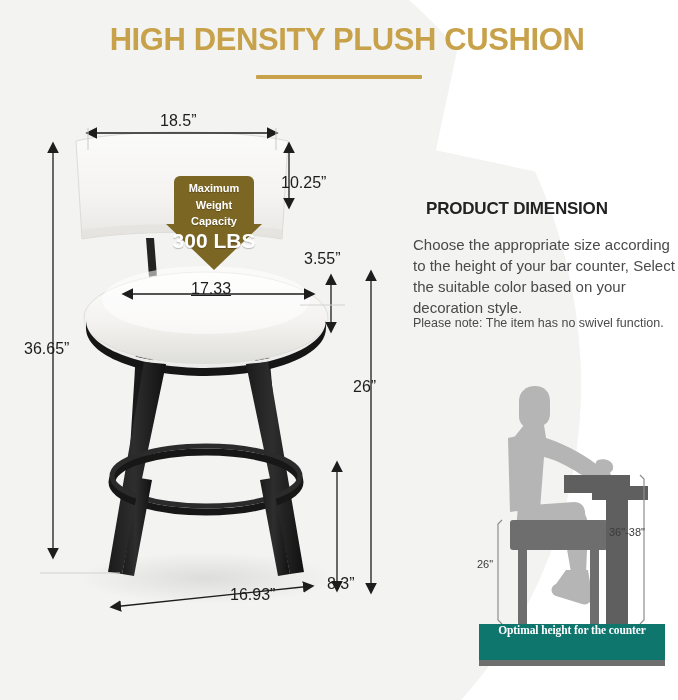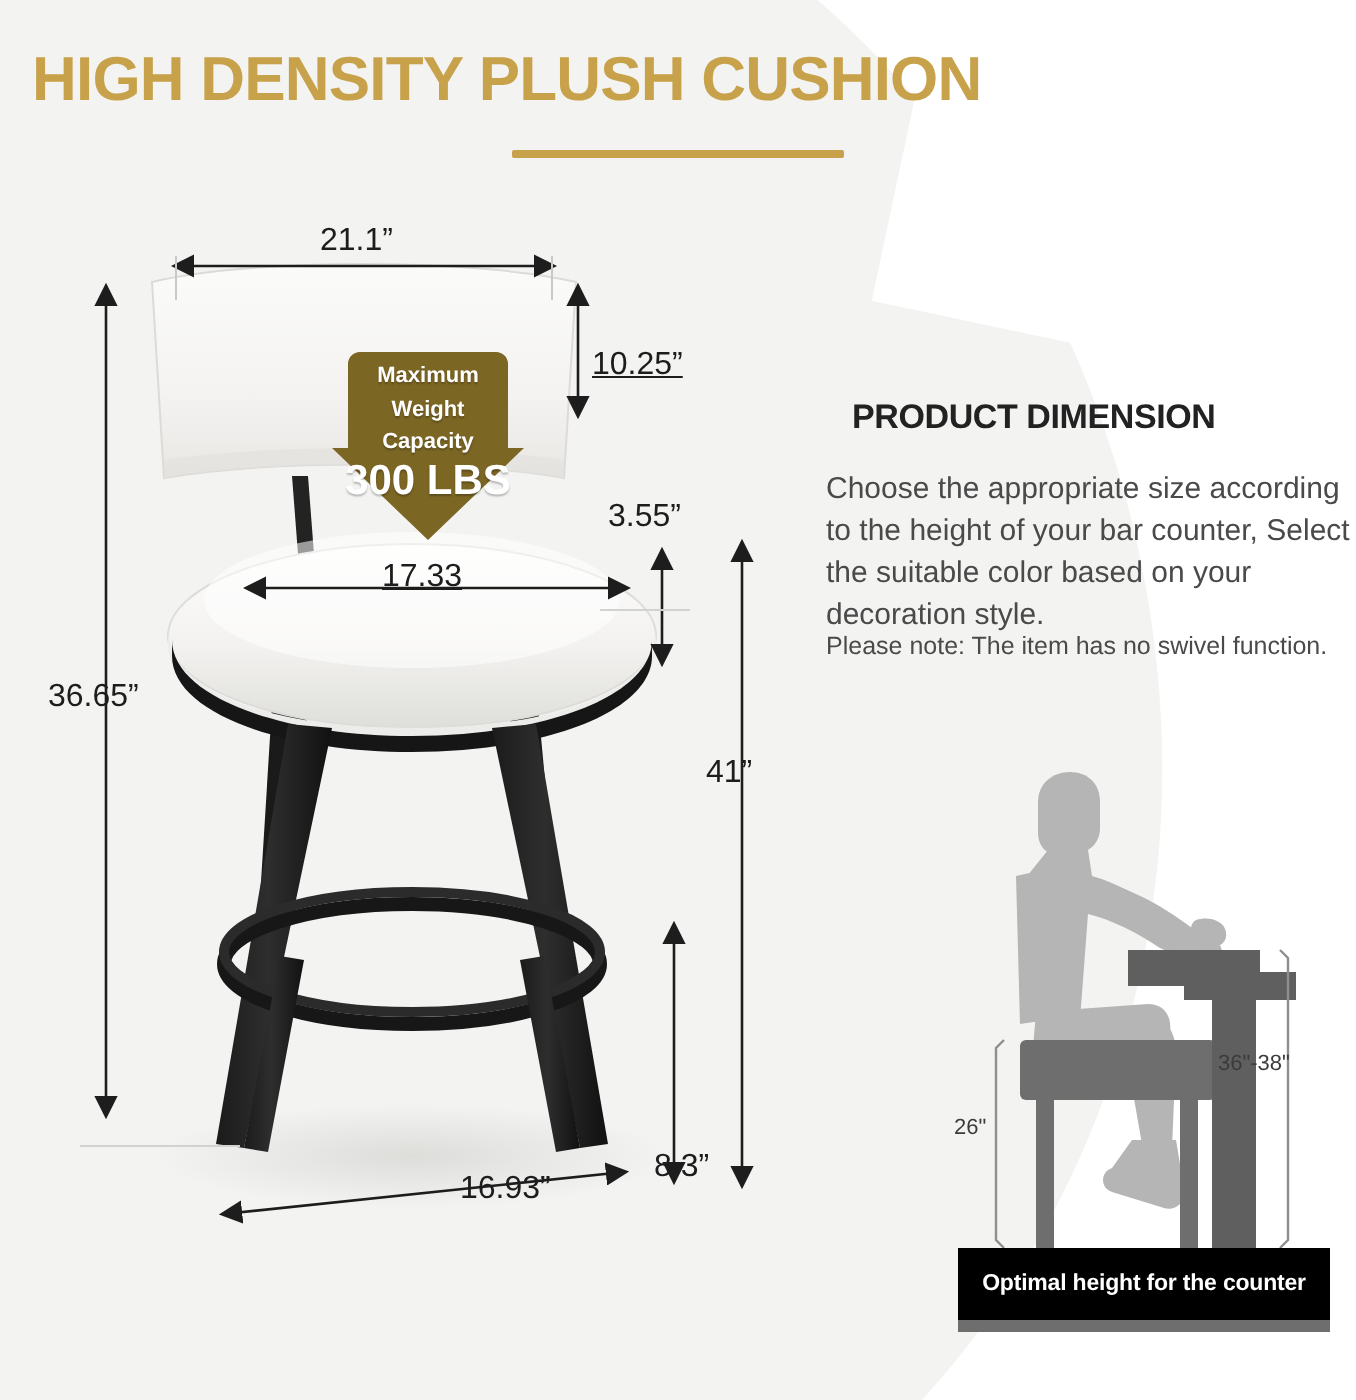--- a/index.html
+++ b/index.html
@@ -19,21 +19,21 @@
     border-radius:0 62% 58% 0 / 0 52% 48% 0;
     transform:rotate(-3deg);
   }
   .bg-corner{
     position:absolute;right:-40px;top:-60px;width:260px;height:240px;
     background:#ffffff;transform:rotate(12deg);
   }
 
   
   .title{
-    position:absolute;left:0;right:0;top:22px;text-align:left;
+    position:absolute;left:0;right:0;top:22px;text-align:center;
     font-size:31px;font-weight:bold;letter-spacing:-0.4px;
     color:#c8a24a;white-space:nowrap;padding-left:16px;
   }
   .title-rule{
     position:absolute;left:50%;top:75px;transform:translateX(-50%);
     width:166px;height:4px;background:#c8a24a;border-radius:1px;
   }
 
   
   .pd-head{
@@ -64,23 +64,23 @@
   }
   .badge-text .big{font-size:21px;line-height:20px;display:block;margin-top:1px;}
 
   
   .dim{position:absolute;color:#1d1d1d;font-size:16px;white-space:nowrap;}
 
   
   .scene{position:absolute;left:440px;top:378px;width:238px;height:290px;}
   .scene-caption{
     position:absolute;left:479px;top:624px;width:186px;height:36px;
-    background:#000000;color:#fff;
-    display:flex;align-items:center;justify-content:center;
-    font-size:11.5px;font-weight:bold;letter-spacing:-0.1px;
+    background:#0f766e;color:#fff;
+    display:flex;justify-content:center;
+    font-size:11.5px;font-weight:bold;letter-spacing:-0.1px;font-family:Liberation Serif, serif;
   }
   .scene-label{position:absolute;color:#3b3b3b;font-size:11px;white-space:nowrap;}
 </style>
 </head>
 <body>
 
 <div id="page">
 
   <div class="bg-base"></div>
   <div class="bg-soft"></div>
@@ -171,31 +171,31 @@
     <line x1="371" y1="272" x2="371" y2="592" stroke="#1d1d1d" stroke-width="1.3" marker-start="url(#arS)" marker-end="url(#ar)"></line>
 
     <line x1="337" y1="463" x2="337" y2="590" stroke="#1d1d1d" stroke-width="1.3" marker-start="url(#arS)" marker-end="url(#ar)"></line>
 
     <line x1="112" y1="607" x2="312" y2="586" stroke="#1d1d1d" stroke-width="1.3" marker-start="url(#arS)" marker-end="url(#ar)"></line>
 
     <line x1="40" y1="573" x2="120" y2="573" stroke="#d2d2d0" stroke-width="1"></line>
     <line x1="300" y1="305" x2="345" y2="305" stroke="#d2d2d0" stroke-width="1"></line>
   </svg>
 
-  <div class="dim" style="left:160px;top:112px;">21.1”</div>
-
-  <div class="dim" style="left:296px;top:174px;text-decoration:underline;">10.25”</div>
+  <div class="dim" style="left:160px;top:112px;">18.5”</div>
+
+  <div class="dim" style="left:281px;top:174px;">10.25”</div>
 
   <div class="dim" style="left:191px;top:280px;text-decoration:underline;">17.33</div>
 
   <div class="dim" style="left:304px;top:250px;">3.55”</div>
 
   <div class="dim" style="left:24px;top:340px;">36.65”</div>
 
-  <div class="dim" style="left:353px;top:378px;">41”</div>
+  <div class="dim" style="left:353px;top:378px;">26”</div>
 
   <div class="dim" style="left:327px;top:527px;margin-top:48px;">8.3”</div>
 
   <div class="dim" style="left:230px;top:586px;">16.93”</div>
 
   <div class="badge">
     <svg width="104" height="100" viewBox="0 0 104 100" xmlns="http://www.w3.org/2000/svg">
       <path d="M18 4 H86 A6 6 0 0 1 92 10 V52 H100 L52 98 L4 52 H12 V10 A6 6 0 0 1 18 4 Z" fill="#7C6624"></path>
     </svg>
     <div class="badge-text">

